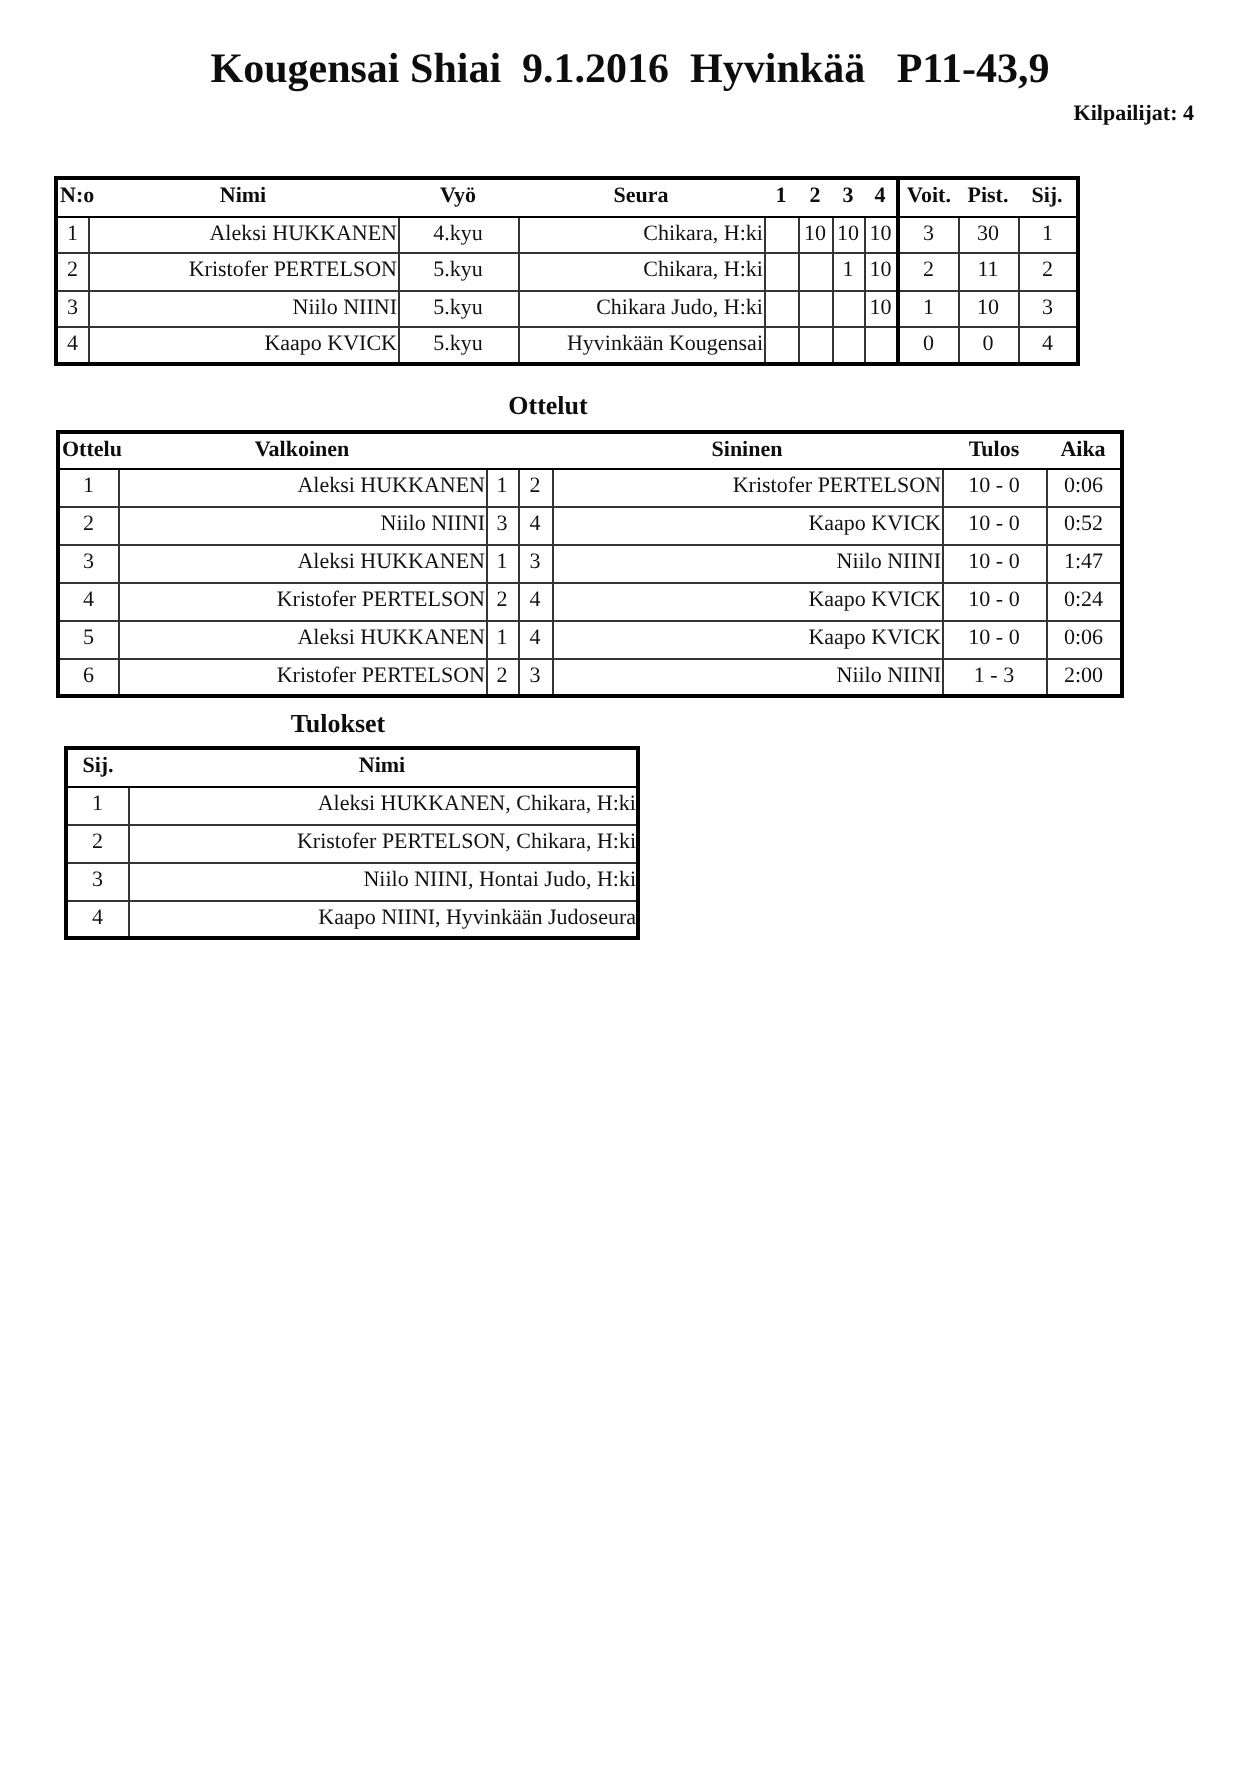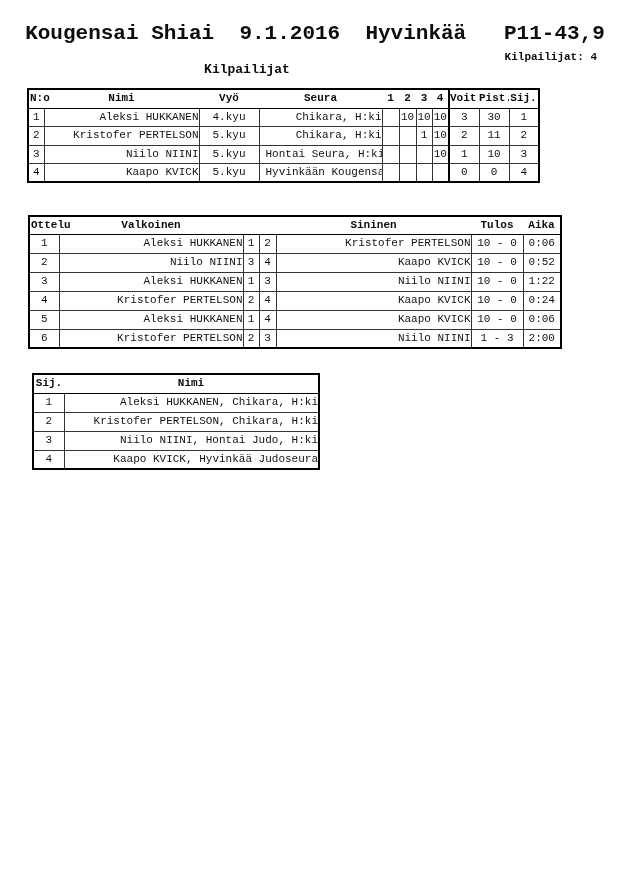--- a/index.html
+++ b/index.html
@@ -1,18 +1,18 @@
 <!DOCTYPE html>
 <html><head>
 <meta charset="utf-8">
 <style>
   html,body { margin:0; padding:0; background:#fff; }
   .sheet {
     position:relative; width:630px; height:891px; background:#ffffff;
-    font-family:Liberation Mono, monospace; color:#000;
+    font-family:Liberation Serif, serif; color:#000;
     overflow:hidden;
     border-radius:32px;
   }
   .main-title {
     position:absolute; top:22px; left:0; width:630px;
     text-align:center; font-size:21px; font-weight:bold; white-space:pre;
     letter-spacing:0px; color:#0d0d0d;
   }
   .comp-count {
     position:absolute; top:51px; right:33px;
@@ -58,21 +58,20 @@
   #t3 tbody tr { height:19px; }
 </style>
 </head>
 <body>
 
 <div class="sheet">
 
   <div class="main-title">Kougensai Shiai  9.1.2016  Hyvinkää   P11-43,9</div>
   <div class="comp-count">Kilpailijat: 4</div>
 
-  <div class="section-title" id="st1">Kilpailijat</div>
   <table class="t" id="t1">
     <colgroup>
       <col style="width:16px">
         <col style="width:155px">
         <col style="width:60px">
         <col style="width:123px">
       <col style="width:17px">
         <col style="width:17px">
         <col style="width:16px">
         <col style="width:17px">
@@ -119,21 +118,21 @@
         <td class="center">1</td>
         <td class="center">10</td>
         <td class="center thickl">2</td>
         <td class="center">11</td>
         <td class="center">2</td>
       </tr>
       <tr>
         <td class="center">3</td>
         <td class="left">Niilo NIINI</td>
         <td class="center">5.kyu</td>
-        <td class="left">Hontai Seura, H:ki</td>
+        <td class="left">Chikara Judo, H:ki</td>
         <td class="center"></td>
         <td class="center"></td>
         <td class="center"></td>
         <td class="center">10</td>
         <td class="center thickl">1</td>
         <td class="center">10</td>
         <td class="center">3</td>
       </tr>
       <tr>
         <td class="center">4</td>
@@ -144,20 +143,21 @@
         <td class="center"></td>
         <td class="center"></td>
         <td class="center"></td>
         <td class="center thickl">0</td>
         <td class="center">0</td>
         <td class="center">4</td>
       </tr>
     </tbody>
   </table>
 
+  <div class="section-title" id="st2">Ottelut</div>
   <table class="t" id="t2">
     <colgroup>
       <col style="width:30px">
         <col style="width:184px">
         <col style="width:16px">
         <col style="width:17px">
       <col style="width:195px">
         <col style="width:52px">
         <col style="width:38px">
     </colgroup>
@@ -191,21 +191,21 @@
         <td class="center">10 - 0</td>
         <td class="center">0:52</td>
       </tr>
       <tr>
         <td class="center">3</td>
         <td class="left">Aleksi HUKKANEN</td>
         <td class="center">1</td>
         <td class="center">3</td>
         <td class="left">Niilo NIINI</td>
         <td class="center">10 - 0</td>
-        <td class="center">1:22</td>
+        <td class="center">1:47</td>
       </tr>
       <tr>
         <td class="center">4</td>
         <td class="left">Kristofer PERTELSON</td>
         <td class="center">2</td>
         <td class="center">4</td>
         <td class="left">Kaapo KVICK</td>
         <td class="center">10 - 0</td>
         <td class="center">0:24</td>
       </tr>
@@ -223,20 +223,21 @@
         <td class="left">Kristofer PERTELSON</td>
         <td class="center">2</td>
         <td class="center">3</td>
         <td class="left">Niilo NIINI</td>
         <td class="center">1 - 3</td>
         <td class="center">2:00</td>
       </tr>
     </tbody>
   </table>
 
+  <div class="section-title" id="st3">Tulokset</div>
   <table class="t" id="t3">
     <colgroup>
       <col style="width:31px">
         <col style="width:255px">
     </colgroup>
     <thead>
       <tr>
         <th class="center">Sij.</th>
         <th class="center">Nimi</th>
       </tr>
@@ -249,18 +250,18 @@
       <tr>
         <td class="center">2</td>
         <td class="left">Kristofer PERTELSON, Chikara, H:ki</td>
       </tr>
       <tr>
         <td class="center">3</td>
         <td class="left">Niilo NIINI, Hontai Judo, H:ki</td>
       </tr>
       <tr>
         <td class="center">4</td>
-        <td class="left">Kaapo KVICK, Hyvinkää Judoseura</td>
+        <td class="left">Kaapo NIINI, Hyvinkään Judoseura</td>
       </tr>
     </tbody>
   </table>
 
 </div>
 
 </body></html>

